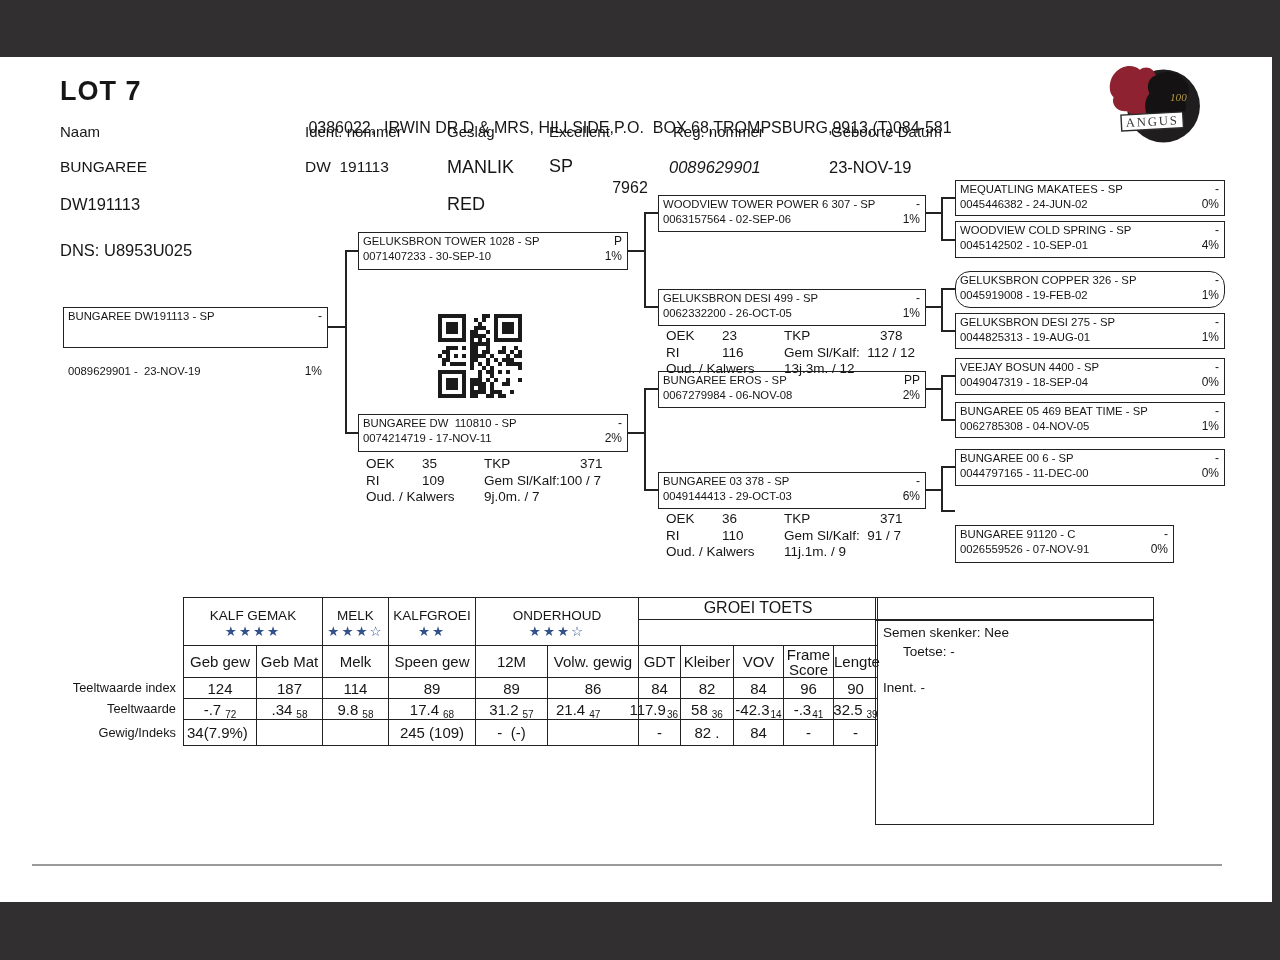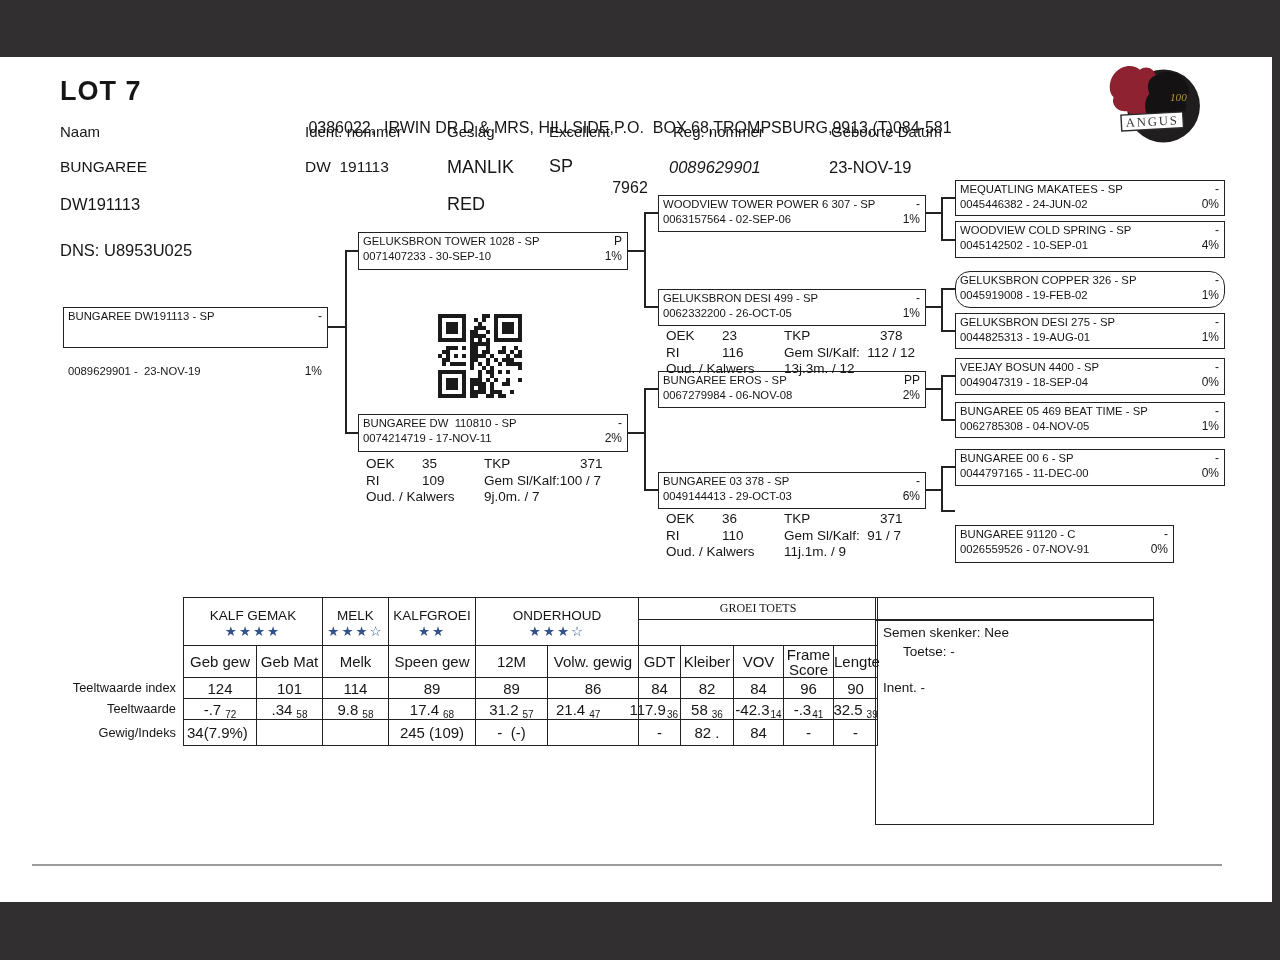--- a/index.html
+++ b/index.html
@@ -22,21 +22,21 @@
   
   .stats{position:absolute;display:grid;grid-template-columns:56px 62px 96px auto;font-size:13.5px;line-height:16.5px;white-space:pre;}
   .sp2{grid-column:span 2;}
   
   table.ebv{border-collapse:collapse;table-layout:fixed;position:absolute;left:183px;top:597px;width:694px;}
   table.ebv td{border:1.5px solid #222;text-align:center;padding:0;overflow:visible;}
   .ghead{font-size:13.5px;line-height:17px;padding-top:3px;}
   .stars{color:#33518a;font-size:13.5px;letter-spacing:2px;line-height:16px;}
   .colhead{font-size:15px;line-height:15px;}
   td.groeicell{vertical-align:top;}
-  .groeibox{height:21px;border-bottom:1.5px solid #222;font-size:12px;line-height:20px;font-family:Liberation Serif, serif;}
+  .groeibox{height:21px;border-bottom:1.5px solid #222;font-size:16px;line-height:20px;}
   .idxrow td{font-size:15px;}
   .ebvrow td{font-size:15px;position:relative;}
   .ebvflex{display:flex;justify-content:center;align-items:baseline;gap:4px;}
   .sub{font-size:10px;position:relative;top:3px;}
   .gdtspill{position:absolute;right:2px;top:2px;white-space:nowrap;display:flex;align-items:baseline;gap:1px;}
   .wrow td{font-size:15px;white-space:pre;}
   .wrow td.la{text-align:left;padding-left:3px;}
   td.remarks{vertical-align:top;text-align:left;padding:3px 6px;font-size:13.5px;line-height:19px;}
   .rowlabel{position:absolute;width:140px;text-align:right;font-size:12.8px;}
   .sidepanel{position:absolute;left:875px;top:597px;width:279px;height:228px;border:1.5px solid #222;box-sizing:border-box;}
@@ -549,21 +549,21 @@
       <td class="colhead">12M</td>
       <td class="colhead">Volw. gewig</td>
       <td class="colhead">GDT</td>
       <td class="colhead">Kleiber</td>
       <td class="colhead">VOV</td>
       <td class="colhead">Frame Score</td>
       <td class="colhead">Lengte</td>
     </tr>
     <tr style="height:21px;" class="idxrow">
       <td>124</td>
-      <td>101</td>
+      <td>187</td>
       <td>114</td>
       <td>89</td>
       <td>89</td>
       <td>86</td>
       <td>84</td>
       <td>82</td>
       <td>84</td>
       <td>96</td>
       <td>90</td>
     </tr>

